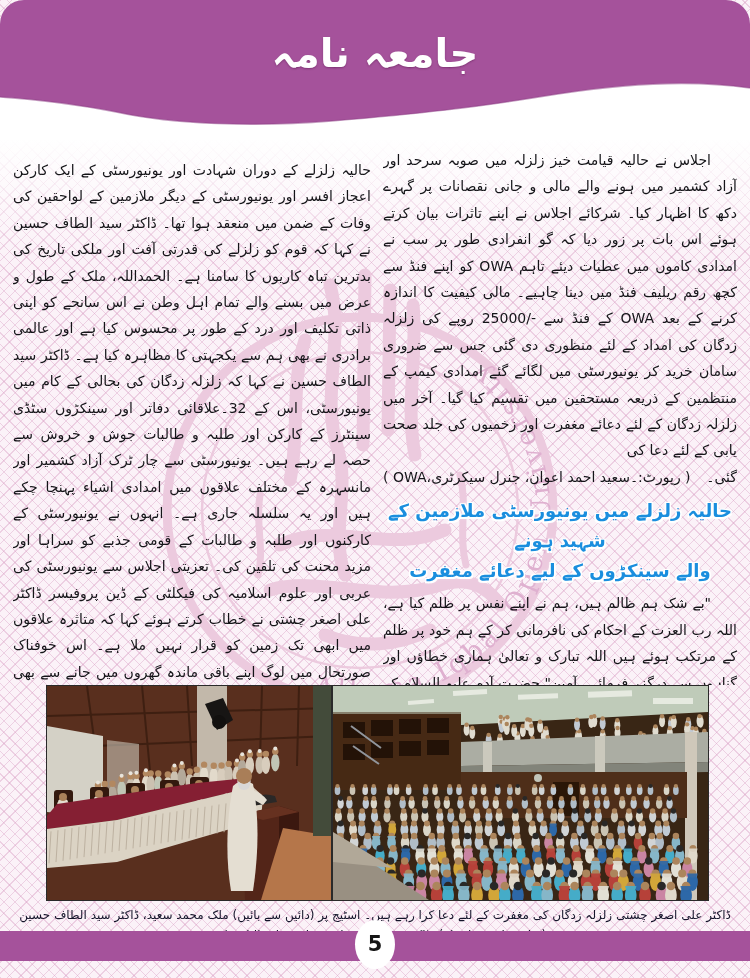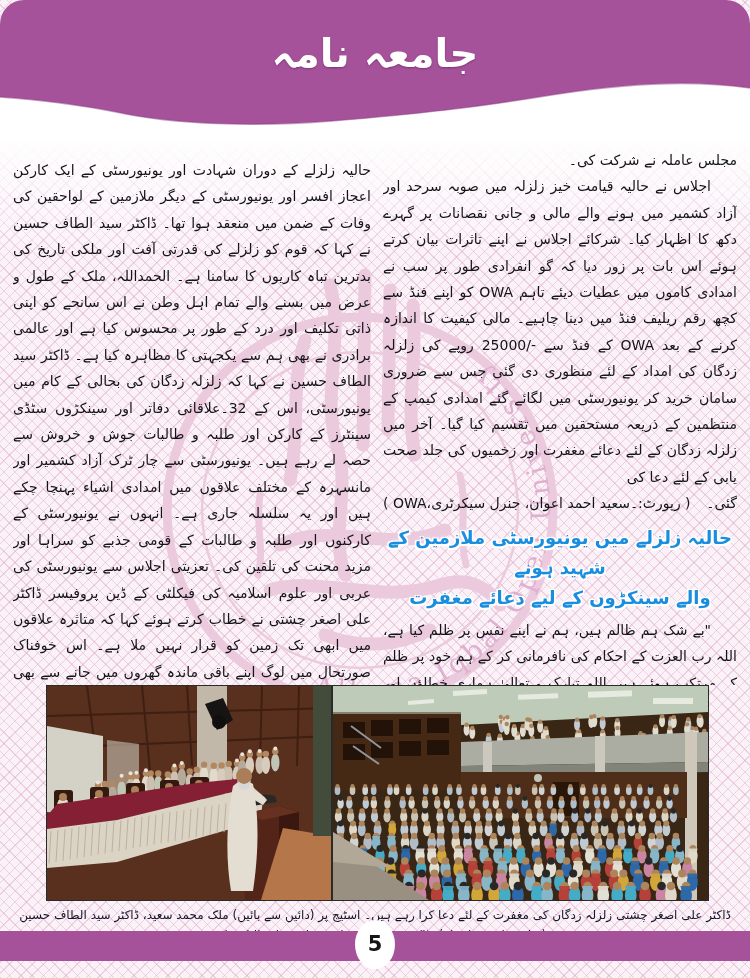--- a/index.html
+++ b/index.html
@@ -83,21 +83,20 @@
   <div class="masthead">
     <svg width="750" height="140" viewBox="0 0 750 140">
       <rect x="0" y="0" width="750" height="140" fill="#ffffff"></rect>
       <path d="M0,0 H750 V88 C695,80 635,82 558,94 C472,108 418,114 332,121 C256,127 176,125 116,112 C70,103 30,99 0,97 Z" fill="#a5529b"></path>
       <path d="M0,97 C30,99 70,103 116,112 C176,125 256,127 332,121 C418,114 472,108 558,94 C635,82 695,80 750,88" fill="none" stroke="#8d3f85" stroke-width="1.5" opacity="0.5"></path>
     </svg>
     <div class="masthead-title">جامعہ نامہ</div>
   </div>
 
   <div class="col col-right">
-    <p>مجلس عاملہ نے شرکت کی۔</p>
     <p class="indent">اجلاس نے حالیہ قیامت خیز زلزلہ میں صوبہ سرحد اور آزاد کشمیر میں ہونے والے مالی و جانی نقصانات پر گہرے دکھ کا اظہار کیا۔ شرکائے اجلاس نے اپنے تاثرات بیان کرتے ہوئے اس بات پر زور دیا کہ گو انفرادی طور پر سب نے امدادی کاموں میں عطیات دیئے تاہم OWA کو اپنے فنڈ سے کچھ رقم ریلیف فنڈ میں دینا چاہیے۔ مالی کیفیت کا اندازہ کرنے کے بعد OWA کے فنڈ سے -/25000 روپے کی زلزلہ زدگان کی امداد کے لئے منظوری دی گئی جس سے ضروری سامان خرید کر یونیورسٹی میں لگائے گئے امدادی کیمپ کے منتظمین کے ذریعہ مستحقین میں تقسیم کیا گیا۔ آخر میں زلزلہ زدگان کے لئے دعائے مغفرت اور زخمیوں کی جلد صحت یابی کے لئے دعا کی</p>
     <div class="line-split">
       <span>گئی۔</span>
       <span>( رپورٹ:۔سعید احمد اعوان، جنرل سیکرٹری،OWA )</span>
     </div>
     <div class="headline">
       <div>حالیہ زلزلے میں یونیورسٹی ملازمین کے شہید ہونے</div>
       <div>والے سینکڑوں کے لیے دعائے مغفرت</div>
     </div>
     <p class="indent">"بے شک ہم ظالم ہیں، ہم نے اپنے نفس پر ظلم کیا ہے، اللہ رب العزت کے احکام کی نافرمانی کر کے ہم خود پر ظلم کے مرتکب ہوئے ہیں اللہ تبارک و تعالیٰ ہماری خطاؤں اور گناہوں سے درگزر فرمائے۔ آمین" حضرت آدم علیہ السلام کے دعائیہ الفاظ کا حوالہ دیتے ہوئے یہ الفاظ علامہ اقبال اوپن یونیورسٹی کے سابق وائس چانسلر، پروفیسر ڈاکٹر سید الطاف حسین نے یونیورسٹی کے آڈیٹوریم میں منعقدہ ایک پر ہجوم تعزیتی اجلاس سے اپنے خطاب میں کہے۔ اجلاس یونیورسٹی کے گارڈن سپروائزر محمد نذیر کی جواں سال بیٹی، جو دو بچوں کی ماں تھیں، کی آزاد کشمیر کے علاقے چکار میں</p>

